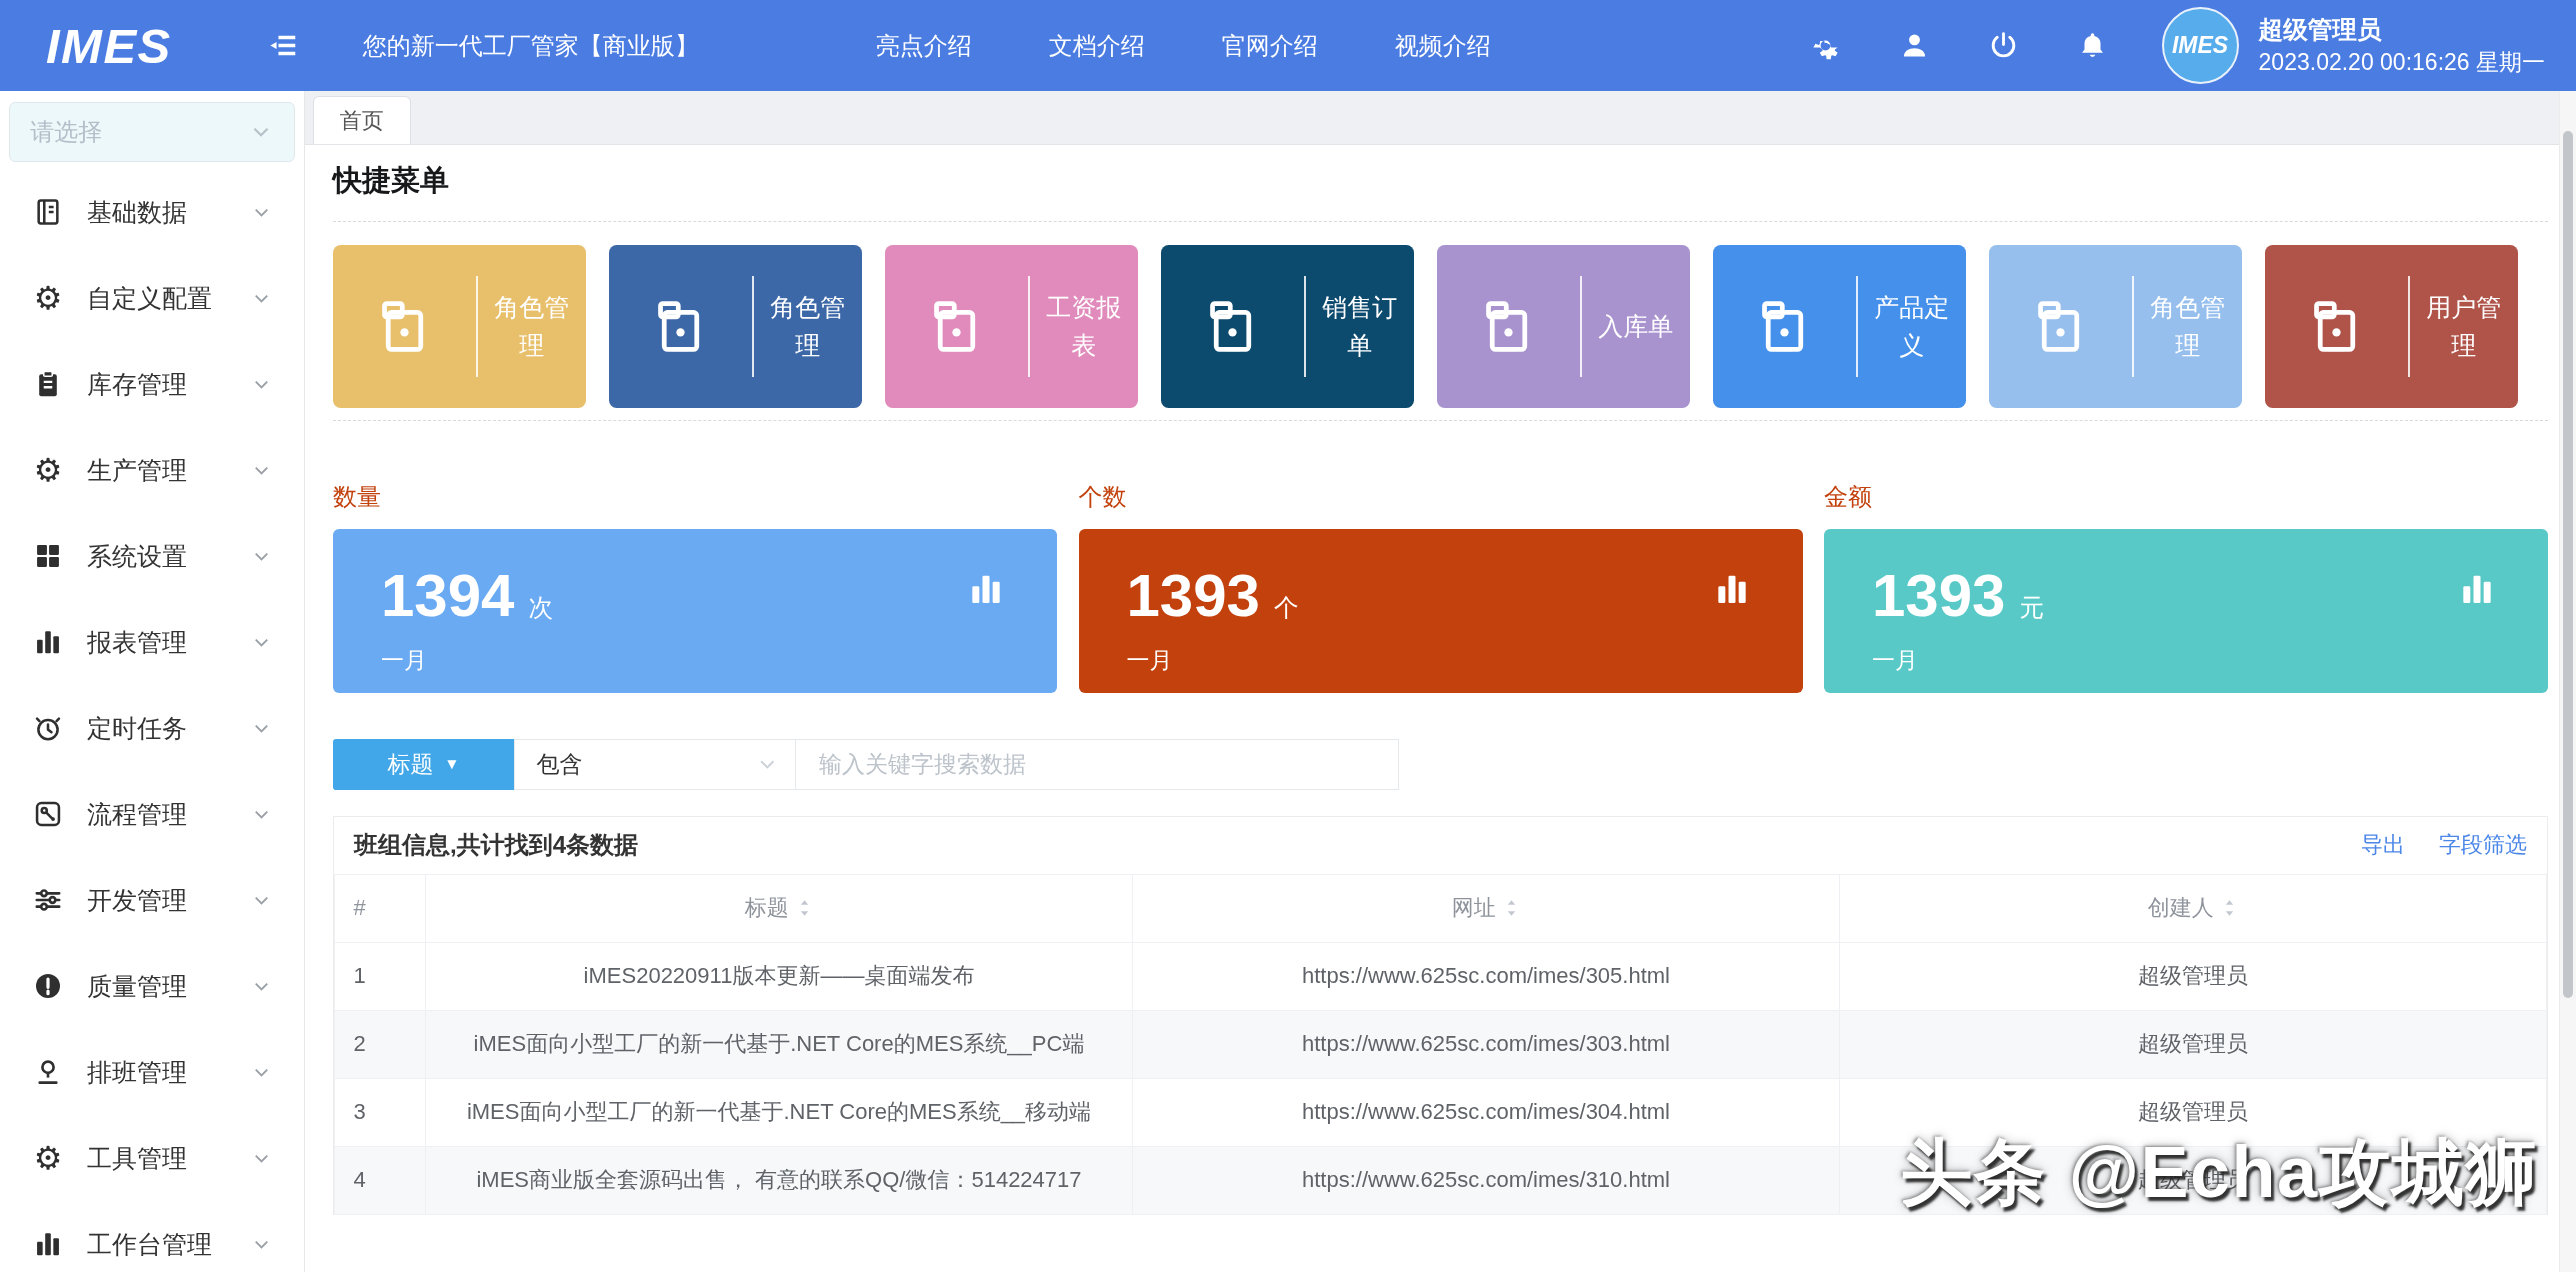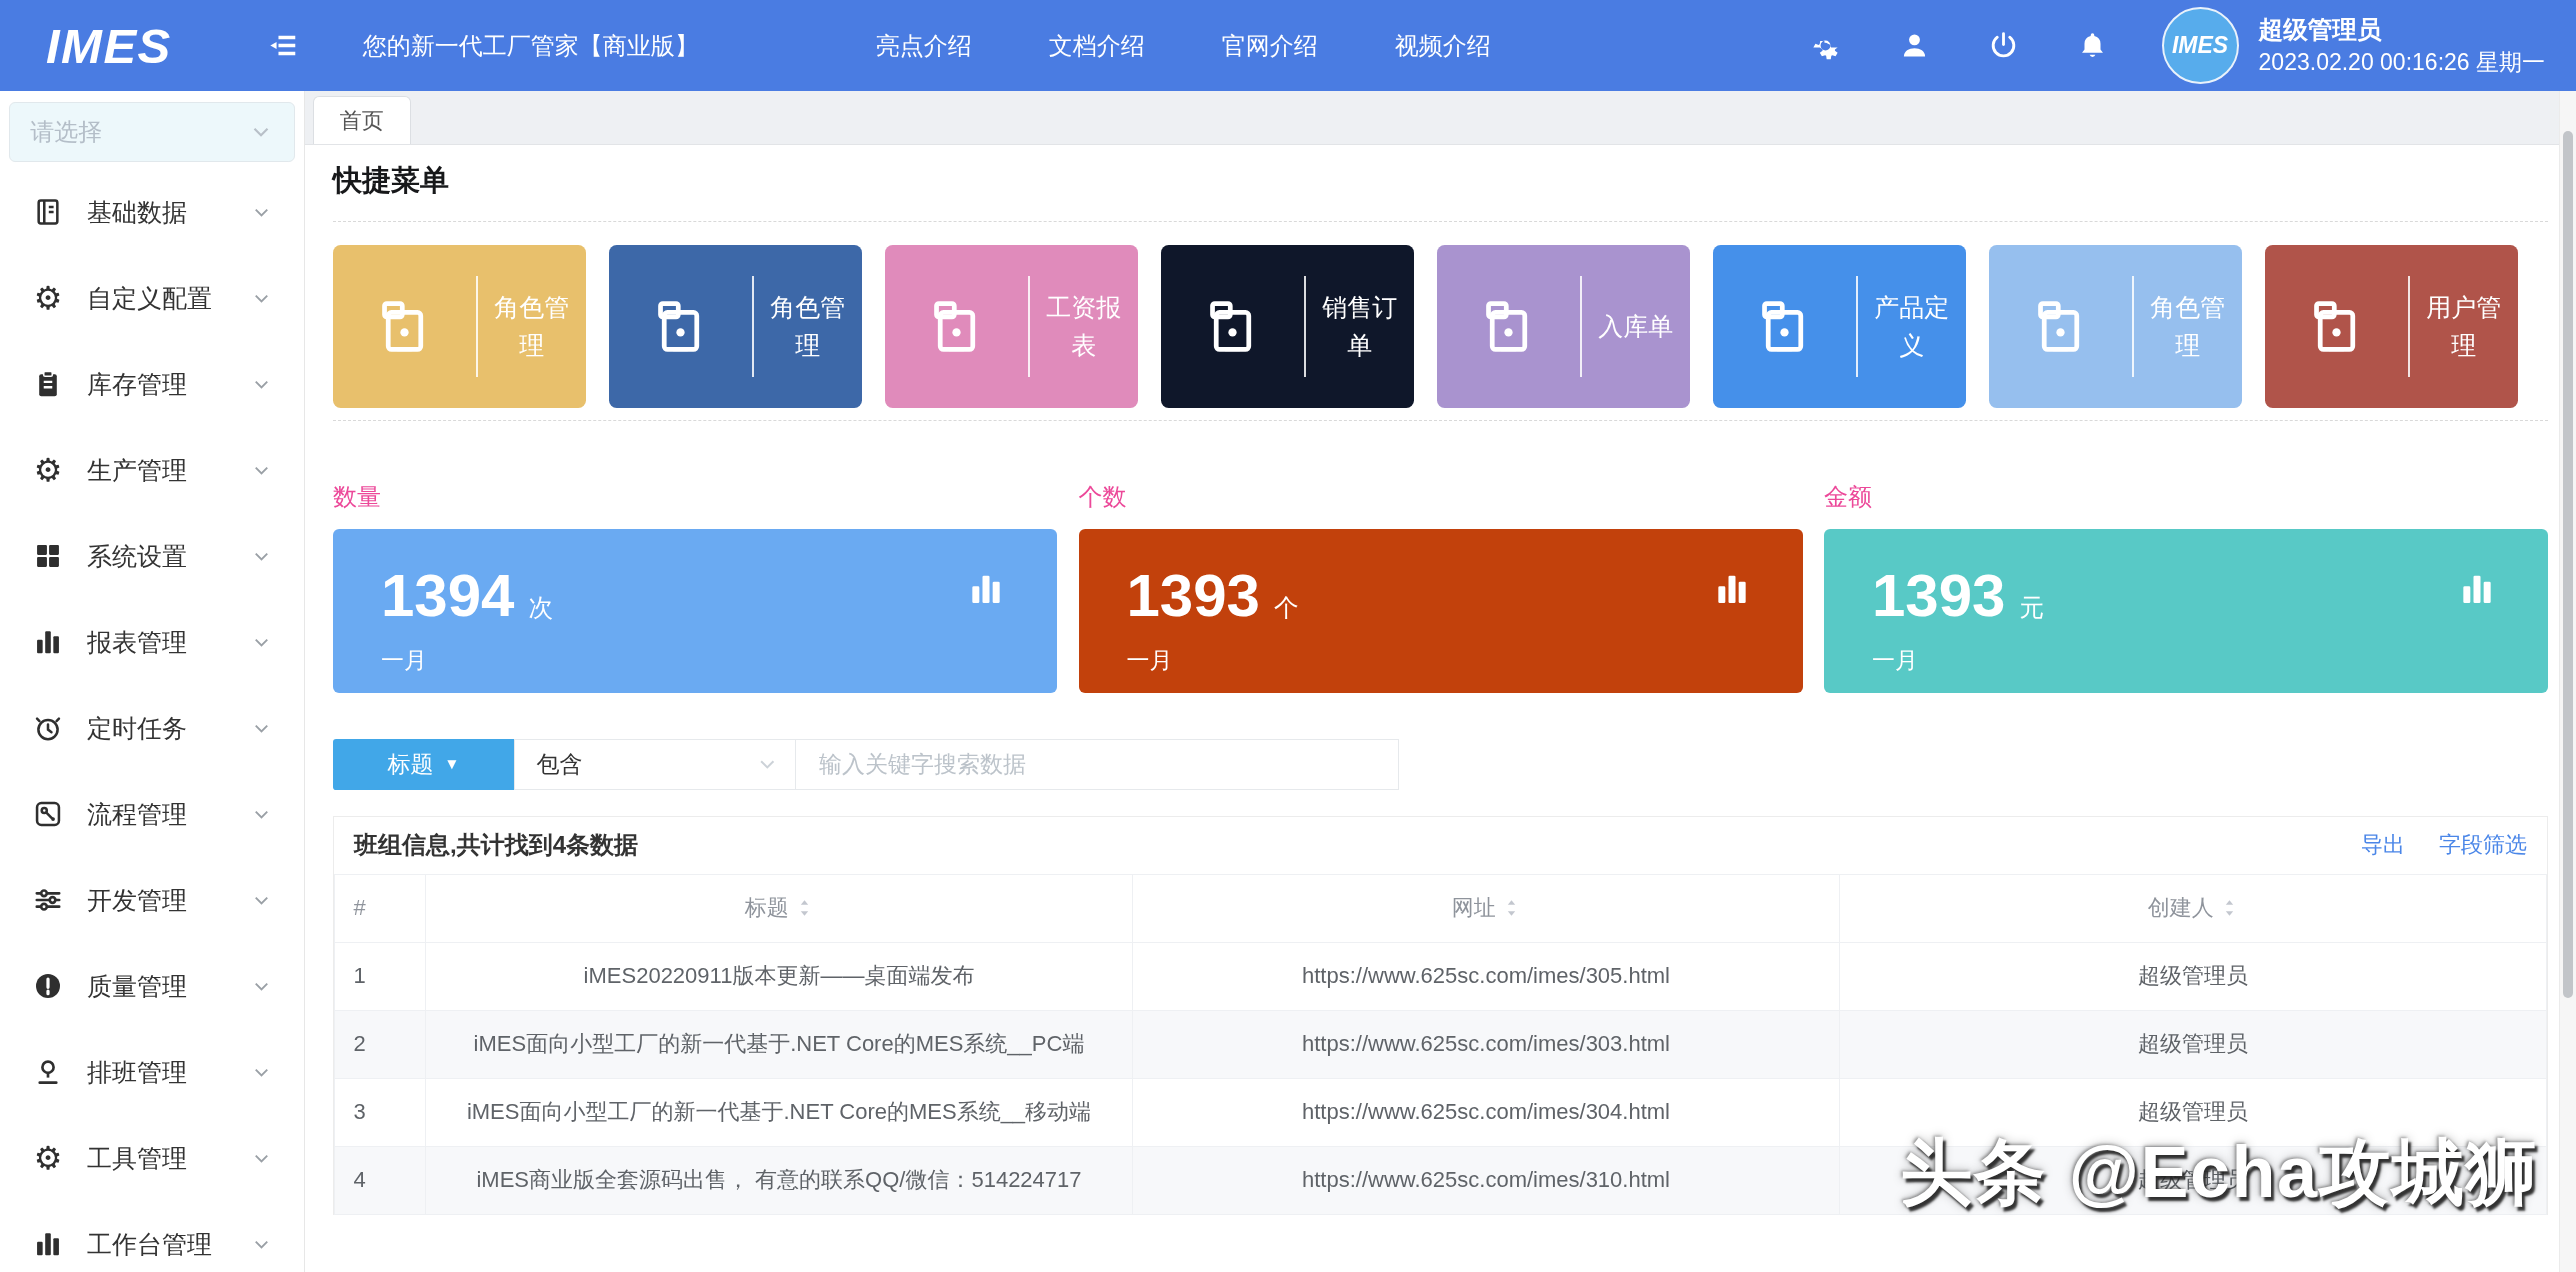--- a/index.html
+++ b/index.html
@@ -51,21 +51,21 @@
 
   .tiles { display:flex; gap:23px; margin-top:23px; }
   .tile { width:253px; height:163px; border-radius:7.7px; color:#fff; display:flex; align-items:center; cursor:pointer; }
   .tile-icon { width:143px; display:flex; justify-content:center; }
   .tile-icon svg { width:71px; height:71px; }
   .tile-sep { width:1.5px; height:101px; background:rgba(255,255,255,.85); }
   .tile-label { flex:1; text-align:center; font-size:25px; line-height:1.5; padding:0 10.7px; }
 
   .stats { display:flex; gap:21.5px; margin-top:60px; }
   .stat { flex:1; }
-  .stat-label { font-size:24px; color:#ec4899; margin-bottom:15.4px; }
+  .stat-label { font-size:24px; color:#c2410c; margin-bottom:15.4px; }
   .stat-card { height:164px; border-radius:6.1px; color:#fff; position:relative; padding:32px 0 0 48px; }
   .stat-num { font-size:60px; font-weight:700; display:inline-block; }
   .stat-unit { font-size:24.6px; margin-left:14px; }
   .stat-period { font-size:23px; margin-top:15.4px; }
   .stat-bars { position:absolute; top:40px; right:51px; width:40px; height:40px; color:#fff; }
   .stat-bars svg { width:100%; height:100%; }
 
   .filter { display:flex; margin-top:46px; height:51px; }
   .f-btn { width:181px; color:#fff; font-size:23px; display:flex; align-items:center; justify-content:center; gap:10.7px;
            border-radius:3.1px 0 0 3.1px; cursor:pointer; }
@@ -387,21 +387,21 @@
                 <svg viewBox="0 0 48 48" fill="none" stroke="currentColor" stroke-width="3.2">
                   <rect x="10.5" y="8.5" width="12" height="9" rx="1.5"></rect>
                   <rect x="13" y="14.5" width="22" height="25" rx="2.2"></rect>
                   <circle cx="24" cy="28" r="2.8" fill="currentColor" stroke="none"></circle>
                   <path d="M19 39.5h10" stroke-width="2.4"></path>
                 </svg>
               </span>
             <span class="tile-sep"></span>
             <span class="tile-label">工资报表</span>
           </div>
-          <div class="tile" style="background: #0f172a;">
+          <div class="tile" style="background: #0c4a6e;">
             <span class="tile-icon">
                 <svg viewBox="0 0 48 48" fill="none" stroke="currentColor" stroke-width="3.2">
                   <rect x="10.5" y="8.5" width="12" height="9" rx="1.5"></rect>
                   <rect x="13" y="14.5" width="22" height="25" rx="2.2"></rect>
                   <circle cx="24" cy="28" r="2.8" fill="currentColor" stroke="none"></circle>
                   <path d="M19 39.5h10" stroke-width="2.4"></path>
                 </svg>
               </span>
             <span class="tile-sep"></span>
             <span class="tile-label">销售订单</span>

